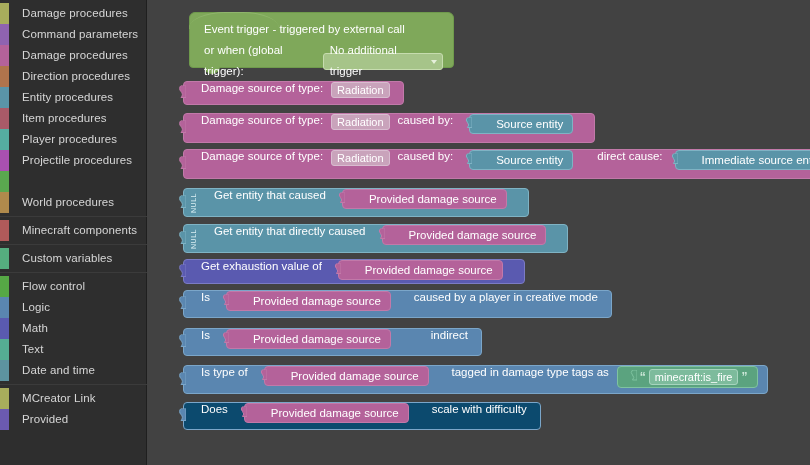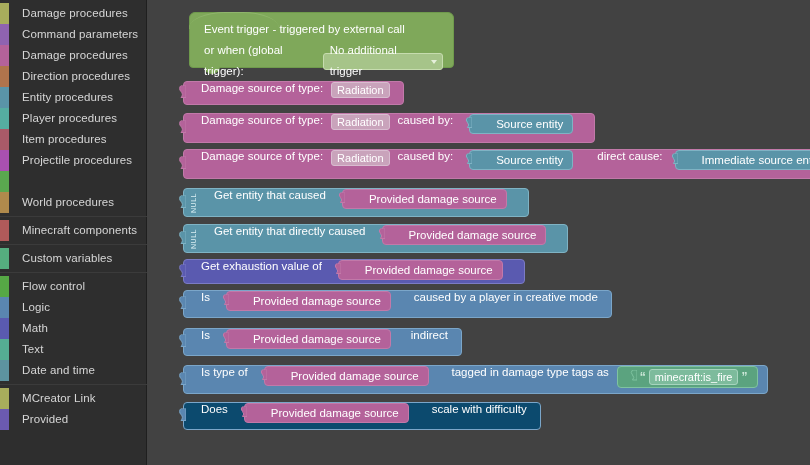--- a/index.html
+++ b/index.html
@@ -237,26 +237,26 @@
       </div>
       <div class="cat">
         <span class="swatch" style="background:#b0744c"></span>
         <span class="clabel">Direction procedures</span>
       </div>
       <div class="cat">
         <span class="swatch" style="background:#5a94a8"></span>
         <span class="clabel">Entity procedures</span>
       </div>
       <div class="cat">
+        <span class="swatch" style="background:#a95a68"></span>
+        <span class="clabel">Item procedures</span>
+      </div>
+      <div class="cat">
         <span class="swatch" style="background:#55ada1"></span>
         <span class="clabel">Player procedures</span>
-      </div>
-      <div class="cat">
-        <span class="swatch" style="background:#a95a68"></span>
-        <span class="clabel">Item procedures</span>
       </div>
       <div class="cat">
         <span class="swatch" style="background:#a950b0"></span>
         <span class="clabel">Projectile procedures</span>
       </div>
       <div class="cat">
         <span class="swatch" style="background:#5aa84f"></span>
       </div>
       <div class="cat">
         <span class="swatch" style="background:#b08a4c"></span>
@@ -488,21 +488,21 @@
       <span class="bbody">
         <span class="lbl">Is</span>
         <span class="nested" style="background:#b4629a;border:1px solid #c279a9;">
           <span class="innerplug">
             <svg width="8" height="13" viewBox="0 0 8 13">
                 <path d="M8 0 H3.5 a3.5 3.5 0 0 0 0 5 a3.5 3.5 0 0 1 0 5 H8 Z" fill="#b4629a" stroke="#c279a9" stroke-width="1"></path>
               </svg>
           </span>
           <span>Provided damage source</span>
         </span>
-        <span class="lbl" style="margin-left:4px">indirect</span>
+        <span class="lbl" style="margin-left:24px">indirect</span>
       </span>
     </div>
 
     <div class="blk" style="left:36px; top:365px; height:29px; background:#5a86b0; border:1px solid #7ba6c9;">
       <span class="plug">
         <svg width="9" height="15" viewBox="0 0 9 15">
             <path d="M9 0 H4 a4 4 0 0 0 0 6 a4 4 0 0 1 0 6 H9 Z" fill="#5a86b0" stroke="#7ba6c9" stroke-width="1"></path>
           </svg>
       </span>
       <span class="bbody">

